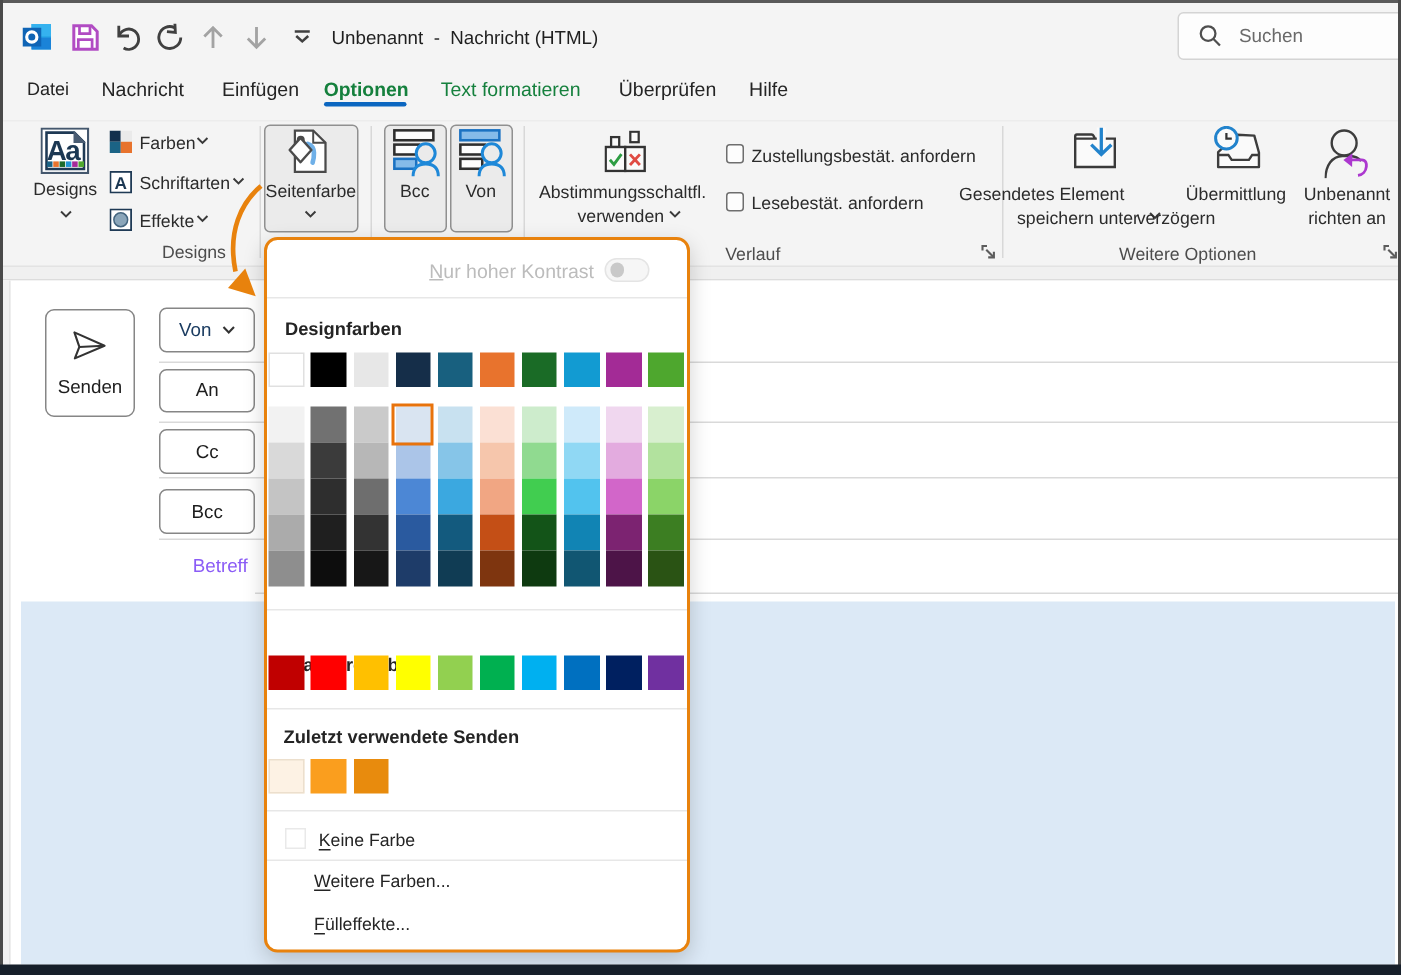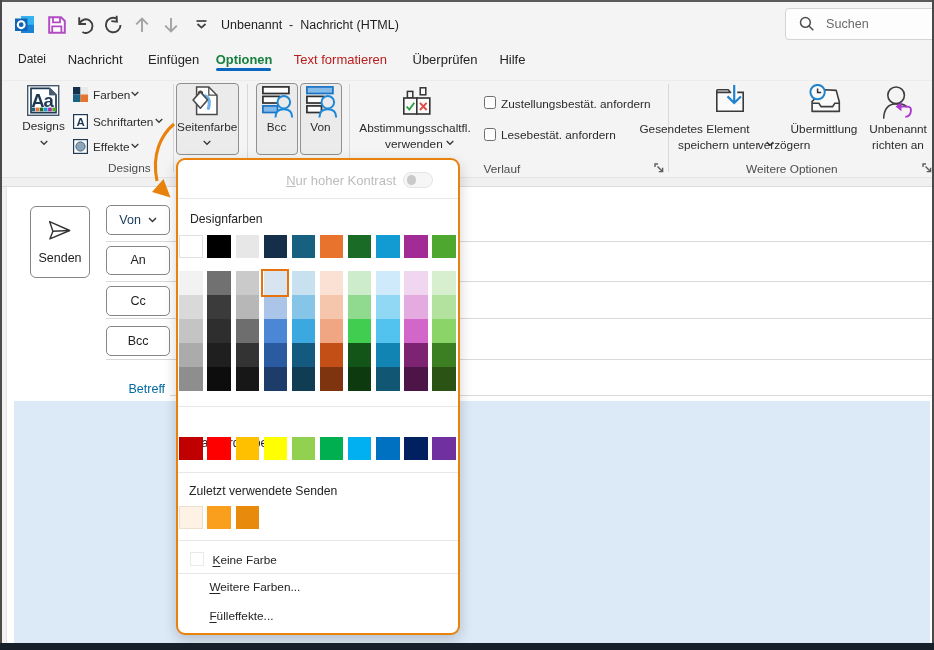--- a/index.html
+++ b/index.html
@@ -5,21 +5,21 @@
 body{position:relative;background:#f4f4f4;font-family:"Liberation Sans",sans-serif;
  -webkit-font-smoothing:antialiased;color:#242424}
 .abs{position:absolute}
 .lbl{font-size:11.8px;color:#2b2b2b;white-space:nowrap}
 .ctr{text-align:center}
 .rbtn{position:absolute;background:#ebebeb;border:1px solid #909090;border-radius:4px}
 .vsep{position:absolute;width:1px;background:#d8d8d8}
 .fbtn{position:absolute;background:#fff;border:1px solid #868686;border-radius:5px;
  display:flex;align-items:center;justify-content:center;font-size:12.5px;color:#1d1d1d}
 .fline{position:absolute;height:1px;background:#d9d9d9;left:106px;right:2px}
-.hdr{position:absolute;font-size:12.2px;font-weight:normal;color:#242424;white-space:nowrap}
+.hdr{position:absolute;font-size:12.2px;font-weight:bold;color:#242424;white-space:nowrap}
 .mi{position:absolute;font-size:11.8px;color:#242424;white-space:nowrap}
 .mi u{text-decoration-thickness:1px;text-underline-offset:2px}
 .div{position:absolute;left:2px;right:2px;height:1px;background:#e7e7e7}
 .swr{position:absolute;display:flex;gap:4.6px}
 .swr i{display:block;width:23.5px;height:23px}
 .swc{display:flex;flex-direction:column}
 .swc i{display:block;width:23.5px;height:24.05px}
 </style></head><body>
 
 <div class="abs" style="left:0;top:0;width:934px;height:1.5px;background:#5a5a5a;z-index:9"></div>
@@ -60,21 +60,21 @@
 <div class="abs" style="left:785px;top:7.5px;width:160px;height:32px;background:#fdfdfd;border:1px solid #d4d4d4;border-radius:4px"></div>
 <svg class="abs" style="left:799px;top:16px" width="16" height="16">
 <circle cx="6.4" cy="6.4" r="4.9" fill="none" stroke="#4f4f4f" stroke-width="1.5"></circle>
 <path d="M10 10 L14.3 14.3" stroke="#4f4f4f" stroke-width="1.5"></path>
 </svg>
 <div class="abs" style="left:826px;top:17px;font-size:12.6px;color:#6a6a6a">Suchen</div>
 <div class="abs" style="left:18px;top:52px;font-size:12px;font-weight:normal;color:#242424">Datei</div>
 <div class="abs" style="left:67.7px;top:52px;font-size:13px;font-weight:normal;color:#242424">Nachricht</div>
 <div class="abs" style="left:148px;top:52px;font-size:13px;font-weight:normal;color:#242424">Einfügen</div>
 <div class="abs" style="left:215.8px;top:52px;font-size:12.9px;font-weight:bold;color:#15803d">Optionen</div>
-<div class="abs" style="left:293.8px;top:52px;font-size:13px;font-weight:normal;color:#b91c1c">Text formatieren</div>
+<div class="abs" style="left:293.8px;top:52px;font-size:13px;font-weight:normal;color:#15803d">Text formatieren</div>
 <div class="abs" style="left:412.5px;top:52px;font-size:13px;font-weight:normal;color:#242424">Überprüfen</div>
 <div class="abs" style="left:499.4px;top:52px;font-size:13px;font-weight:normal;color:#242424">Hilfe</div>
 <div class="abs" style="left:215.8px;top:67.8px;width:55px;height:3px;border-radius:1.5px;background:#0b66c0"></div>
 <div class="abs" style="left:2px;top:80px;width:930px;height:1px;background:#ececec"></div>
 <div class="abs" style="left:2px;top:177px;width:930px;height:10px;background:#f0f0f0;border-top:1px solid #e3e3e3;border-bottom:1px solid #dcdcdc"></div>
 <div class="abs" style="left:2px;top:187px;width:930px;height:456px;background:#fff"></div>
 <div class="abs" style="left:2px;top:187px;width:5px;height:456px;background:#f1f1f1;border-right:1px solid #e4e4e4"></div>
 <svg class="abs" style="left:27px;top:85px" width="33" height="31">
 <rect x="0.7" y="0.7" width="31" height="29.6" fill="#fff" stroke="#44576d" stroke-width="1.4"></rect>
 <path d="M4 3.4 H22.5 L29 9.9 V27.6 H4 Z" fill="#fff" stroke="#1f3a55" stroke-width="1.7"></path>
@@ -221,21 +221,21 @@
 <div class="abs ctr" style="left:30px;top:251px;width:60px;font-size:12.5px;color:#1d1d1d">Senden</div>
 <div class="fbtn" style="left:106.3px;top:205px;width:63.7px;height:30.4px">
 <span style="color:#1b3c61">Von</span>
     <svg style="margin-left:7px" width="9" height="6">
       <path d="M1 1 L4.5 4.6 L8 1" fill="none" stroke="#333" stroke-width="1.4"></path>
     </svg>
   </div>
 <div class="fbtn" style="left:106.3px;top:245.7px;width:63.7px;height:29.5px">An</div>
 <div class="fbtn" style="left:106.3px;top:285.6px;width:63.7px;height:30.3px">Cc</div>
 <div class="fbtn" style="left:106.3px;top:326.2px;width:63.7px;height:30.3px">Bcc</div>
-<div class="abs" style="left:128.5px;top:382px;font-size:12.5px;color:#0369a1">Betreff</div>
+<div class="abs" style="left:128.5px;top:370px;font-size:12.5px;color:#8b5cf6">Betreff</div>
 <div class="abs" style="left:176px;top:157.5px;width:283.5px;height:477px;background:#fff;border:2px solid #e8820d;border-radius:9px;box-shadow:0 5px 14px rgba(0,0,0,0.18)"></div>
 <div class="abs" style="left:236px;top:172.5px;width:160px;font-size:13px;color:#bcbcbc;text-align:right;white-space:nowrap"><u>N</u>ur hoher Kontrast</div>
 <div class="abs" style="left:403.4px;top:172.0px;width:29.5px;height:15.5px;border:1px solid #e4e4e4;background:#f6f6f6;border-radius:8px"></div>
 <div class="abs" style="left:406.6px;top:175.0px;width:9.5px;height:9.5px;background:#c9c9c9;border-radius:50%"></div>
 <div class="div" style="left:178px;right:auto;width:279.5px;top:198.3px"></div>
 <div class="hdr" style="left:190px;top:212.0px">Designfarben</div>
 <div class="swr" style="left:179.4px;top:235.0px">
     <i style="background:#ffffff;border:1px solid #e0e0e0;"></i>
     <i style="background:#000000;"></i>
     <i style="background:#e7e7e7;"></i>

